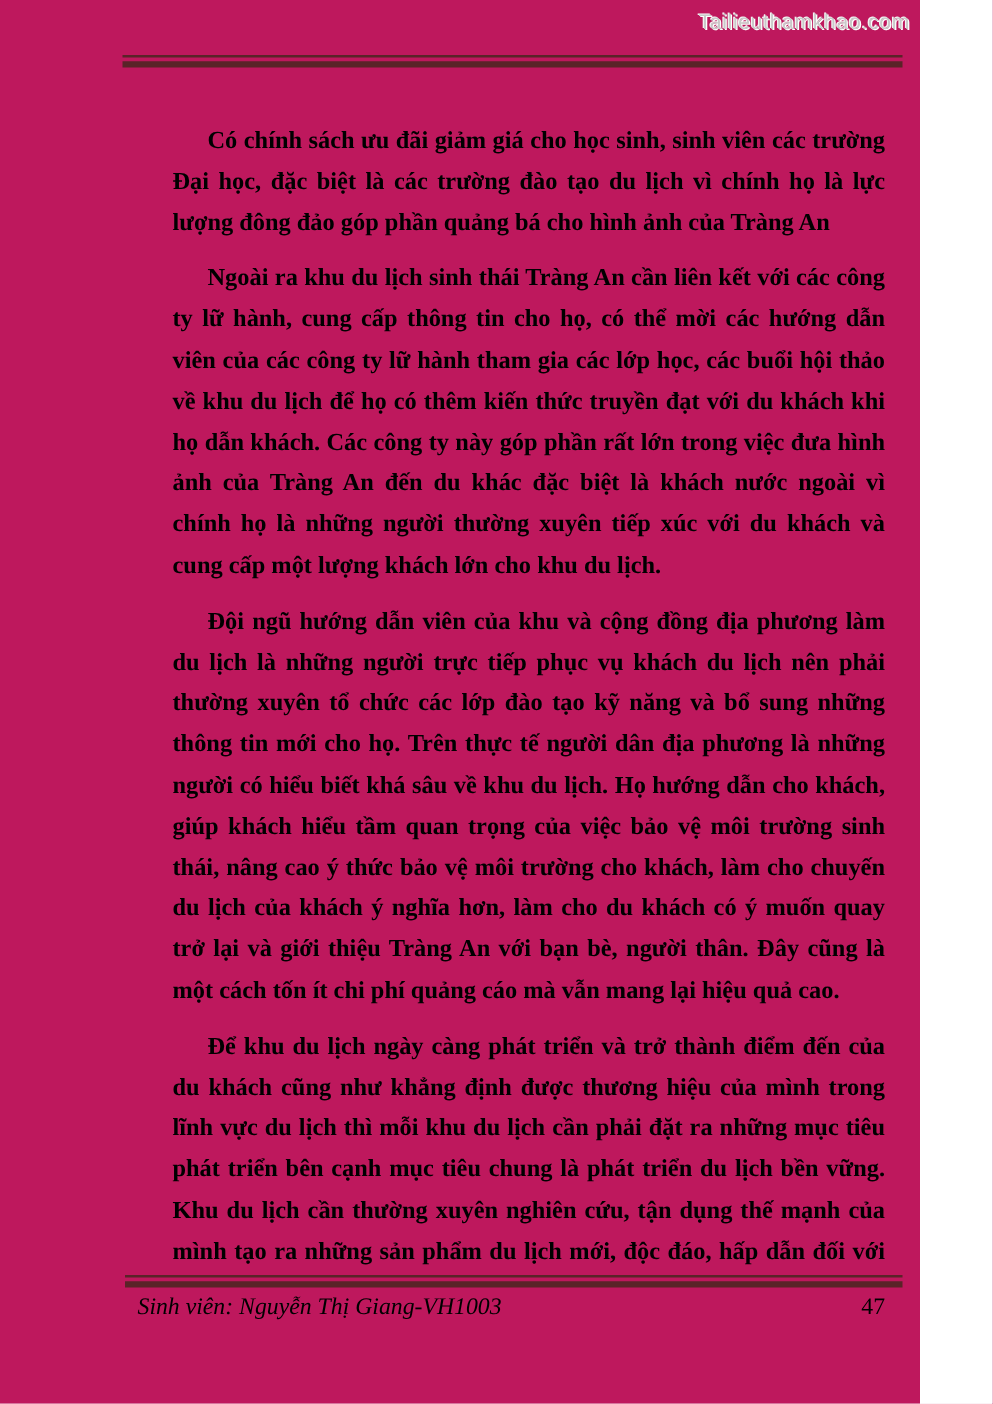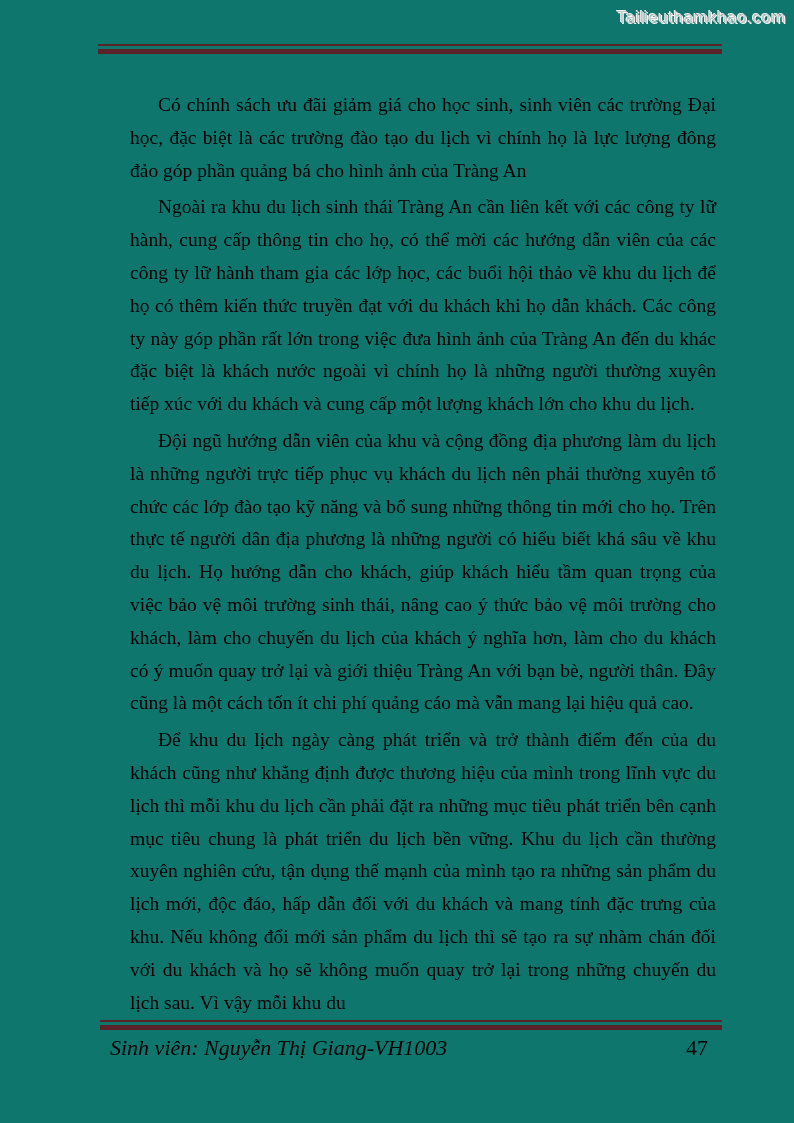--- a/index.html
+++ b/index.html
@@ -2,23 +2,23 @@
 <html><head>
 <meta charset="utf-8">
 <style>
   html, body {
     margin: 0;
     padding: 0;
     background: #ffffff;
   }
   .page {
     position: relative;
-    width: 794px;
+    width: 736px;
     height: 1123px;
-    background: #0f766e;
+    background: #be185d;
     overflow: hidden;
     font-family: "Liberation Serif", "DejaVu Serif", serif;
     color: #000000;
   }
   .watermark {
     position: absolute;
     top: 8px;
     right: 8px;
     font-family: "Liberation Sans", "DejaVu Sans", sans-serif;
     font-size: 17px;
@@ -52,43 +52,44 @@
     left: 126px;
     width: 594px;
     top: 85px;
     max-height: 932px;
     overflow: hidden;
     font-size: 19.5px;
     line-height: 32.8px;
     text-align: justify;
   }
   .body-text p {
-    margin: 4px;
+    margin: 12px;
     padding: 0;
+    font-weight: bold;
   }
   .para {
     text-indent: 28px;
   }
   .section-heading {
     font-weight: bold;
     text-indent: 0;
   }
   .footer {
     position: absolute;
     left: 100px;
     width: 622px;
     top: 1020px;
   }
   .footer-row {
     display: flex;
     justify-content: space-between;
     align-items: baseline;
     margin-top: 5px;
     padding: 0 14px 0 10px;
-    font-size: 22px;
+    font-size: 19px;
   }
   .footer-author {
     font-style: italic;
   }
 </style>
 </head>
 <body>
 
 <div class="page">
 

